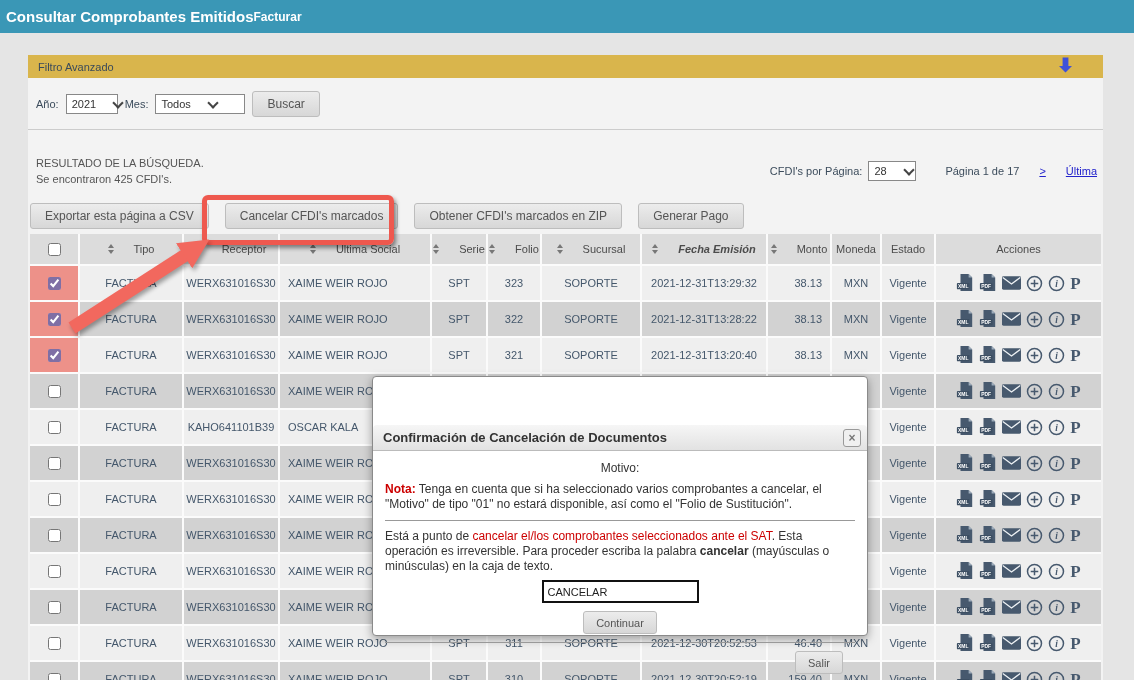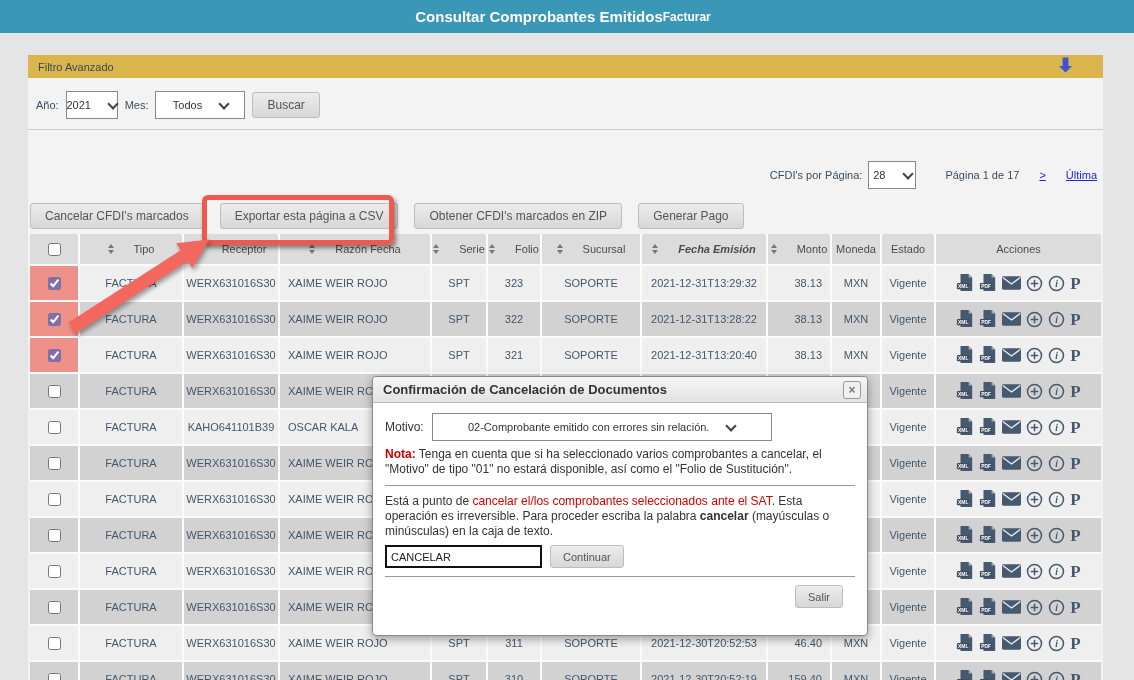--- a/index.html
+++ b/index.html
@@ -3,39 +3,39 @@
 <meta charset="utf-8">
 <style>
   html,body{margin:0;padding:0;}
   body{
     position:relative;width:1134px;height:680px;overflow:hidden;
     background:#e5e5e5;font-family:"Liberation Sans",sans-serif;
     -webkit-font-smoothing:antialiased;
   }
   
   .titlebar{position:absolute;left:0;top:0;width:1134px;height:33px;background:#3a97b6;
-    display:flex;align-items:center;justify-content:center;box-sizing:border-box;padding:0 14px 0 6px;}
+    display:flex;align-items:center;justify-content:flex-start;box-sizing:border-box;padding:0 14px 0 6px;}
   .titlebar .ttl{color:#fff;font-weight:bold;font-size:15px;}
   .titlebar .fact{color:#fff;font-weight:bold;font-size:12px;cursor:pointer;}
   
   .panel{position:absolute;left:28px;top:55px;width:1075px;height:625px;background:#f3f3f3;}
   .goldbar{position:absolute;left:0;top:0;width:1075px;height:23px;background:#d9b54c;
     display:flex;align-items:center;justify-content:space-between;box-sizing:border-box;padding:0 30px 0 10px;cursor:pointer;}
   .goldbar .glabel{font-size:11px;color:#3a4a5a;}
   .filters{position:absolute;left:8px;top:36px;display:flex;align-items:center;gap:7px;font-size:11px;color:#3c4c5c;}
   .divider{position:absolute;left:0;top:74px;width:1075px;height:1px;background:#cccccc;}
   .results{position:absolute;left:8px;top:100px;font-size:11px;color:#555;line-height:16px;}
   .pag{position:absolute;right:6px;top:106px;display:flex;align-items:center;gap:20px;font-size:11px;color:#3c4c5c;}
   .link{color:#2222cc;text-decoration:underline;cursor:pointer;font-size:11px;}
   .toolbar{position:absolute;left:2px;top:148px;display:flex;align-items:center;gap:16px;}
   
   .btn{height:26px;padding:0 14px;font-size:12px;color:#555;background:linear-gradient(#ececec,#d7d7d7);
     border:1px solid #bdbdbd;border-radius:3px;font-family:"Liberation Sans",sans-serif;cursor:pointer;}
   .btn.small{height:23px;padding:0 12px;font-size:11px;}
-  .select{display:inline-flex;align-items:center;justify-content:center;gap:18px;height:28px;
+  .select{display:inline-flex;align-items:center;justify-content:flex-start;gap:18px;height:20px;
     background:#fff;border:1px solid #888;box-sizing:border-box;padding:0 5px;font-size:11px;color:#333;cursor:pointer;}
   .select .chev{width:6px;height:6px;border-right:2px solid #444;border-bottom:2px solid #444;
     transform:rotate(45deg);margin-top:-3px;flex:none;}
   .w55{width:52px}.w90{width:90px}.w48{width:48px}
   
   .tbl{position:absolute;left:2px;top:179px;width:1071px;background:#fbfbfb;
     --cols:48px 102px 94px 150px 54px 52px 98px 124px 62px 48px 52px 1fr;}
   .thead,.trow{display:grid;grid-template-columns:var(--cols);gap:2px;margin-bottom:2px;}
   .thead{height:30px;}
   .trow{height:34px;}
@@ -59,27 +59,27 @@
   
   .hlbox{position:absolute;left:202px;top:195px;width:182px;height:40px;border:5px solid #ee584e;
     border-radius:6px;box-shadow:2px 3px 4px rgba(0,0,0,.45);z-index:20;pointer-events:none;}
   .ann-arrow{position:absolute;left:52px;top:218px;z-index:20;pointer-events:none;
     filter:drop-shadow(2px 3px 2px rgba(0,0,0,.35));}
   
   .modal{position:absolute;left:372px;top:376px;width:496px;height:260px;background:#fff;
     border:1px solid #8a8a8a;border-radius:4px;box-shadow:0 3px 10px rgba(0,0,0,.35);z-index:30;box-sizing:border-box;}
   .mtitle{height:26px;background:linear-gradient(#f6f6f6,#e2e2e2);border-bottom:1px solid #bbb;
     border-radius:4px 4px 0 0;display:flex;align-items:center;justify-content:space-between;
-    padding:0 6px 0 10px;box-sizing:border-box;}
+    padding:0 6px 0 10px;box-sizing:border-box;margin-top:48px;}
   .mtitle .mt{font-size:13px;font-weight:bold;color:#333;}
   .mclose{width:18px;height:18px;border:1px solid #999;border-radius:3px;background:#f0f0f0;
     color:#777;font-size:12px;font-weight:bold;line-height:1;display:flex;align-items:center;justify-content:center;
     cursor:pointer;padding:0;font-family:"Liberation Sans",sans-serif;}
   .mbody{padding:8px 12px 0 12px;font-size:12px;color:#333;line-height:15px;}
-  .mrow{display:flex;align-items:center;gap:8px;margin:2px 0 6px 0;}
+  .mrow{display:flex;align-items:center;gap:8px;margin:2px 0 6px 0;flex-direction:column;}
   .select.motivo{width:340px;}
   .red{color:#cc0000;font-weight:bold;}
   .redtxt{color:#cc0000;}
   .mbody p{margin:6px 0;}
   .mbody hr{border:none;border-top:1px solid #999;margin:8px 0;}
   .cinput{width:145px;height:17px;border:2px solid #111;font-size:11px;padding:1px 4px;
     font-family:"Liberation Sans",sans-serif;color:#222;}
   .mfoot{display:flex;justify-content:flex-end;padding-right:12px;}
 </style>
 </head>
@@ -110,37 +110,41 @@
     <label>Mes:</label>
     <div class="select w90">
       <span>Todos</span>
         <i class="chev"></i>
     </div>
     <button class="btn" style="margin-left:0">Buscar</button>
   </div>
 
   <div class="divider"></div>
 
+  <div class="results">
+    <div>RESULTADO DE LA BÚSQUEDA.</div>
+    <div>Se encontraron 425 CFDI's.</div>
+  </div>
 
   <div class="pag">
     <span style="display:inline-flex;align-items:center;gap:6px;">
       <span>CFDI's por Página:</span>
       <span class="select w48">
         <span>28</span>
           <i class="chev"></i>
       </span>
     </span>
     <span style="margin-left:9px;">Página 1 de 17</span>
     <span class="link">&gt;</span>
     <span class="link">Última</span>
   </div>
 
   <div class="toolbar">
+    <button class="btn">Exportar esta página a CSV</button>
     <button class="btn">Cancelar CFDI's marcados</button>
-    <button class="btn">Exportar esta página a CSV</button>
     <button class="btn">Obtener CFDI's marcados en ZIP</button>
     <button class="btn">Generar Pago</button>
   </div>
 
   <div class="tbl">
     <div class="thead">
         <div class="hcell">
           <input class="cb" type="checkbox" style="">
         </div>
         <div class="hcell">
@@ -155,21 +159,21 @@
             <i class="up"></i>
             <i class="dn"></i>
           </span>
           <span>Receptor</span>
         </div>
         <div class="hcell">
           <span class="sort">
             <i class="up"></i>
             <i class="dn"></i>
           </span>
-          <span>Razón Fecha</span>
+          <span>Última Social</span>
         </div>
         <div class="hcell">
           <span class="sort">
             <i class="up"></i>
             <i class="dn"></i>
           </span>
           <span>Serie</span>
         </div>
         <div class="hcell">
           <span class="sort">
@@ -849,24 +853,20 @@
 </svg>
 
 <div class="modal">
   <div class="mtitle">
     <span class="mt">Confirmación de Cancelación de Documentos</span>
     <button class="mclose">×</button>
   </div>
   <div class="mbody">
     <div class="mrow">
       <label>Motivo:</label>
-      <div class="select motivo">
-        <span>02-Comprobante emitido con errores sin relación.</span>
-          <i class="chev"></i>
-      </div>
     </div>
     <p><b class="red">Nota:</b><span> Tenga en cuenta que si ha seleccionado varios comprobantes a cancelar, el "Motivo" de tipo "01" no estará disponible, así como el "Folio de Sustitución".</span></p>
     <hr>
     <p><span>Está a punto de </span><span class="redtxt">cancelar el/los comprobantes seleccionados ante el SAT</span><span>. Esta operación es irreversible. Para proceder escriba la palabra </span><b>cancelar</b><span> (mayúsculas o minúsculas) en la caja de texto.</span></p>
     <div class="mrow">
       <input class="cinput" value="CANCELAR" style="">
       <button class="btn small">Continuar</button>
     </div>
     <hr>
     <div class="mfoot">

